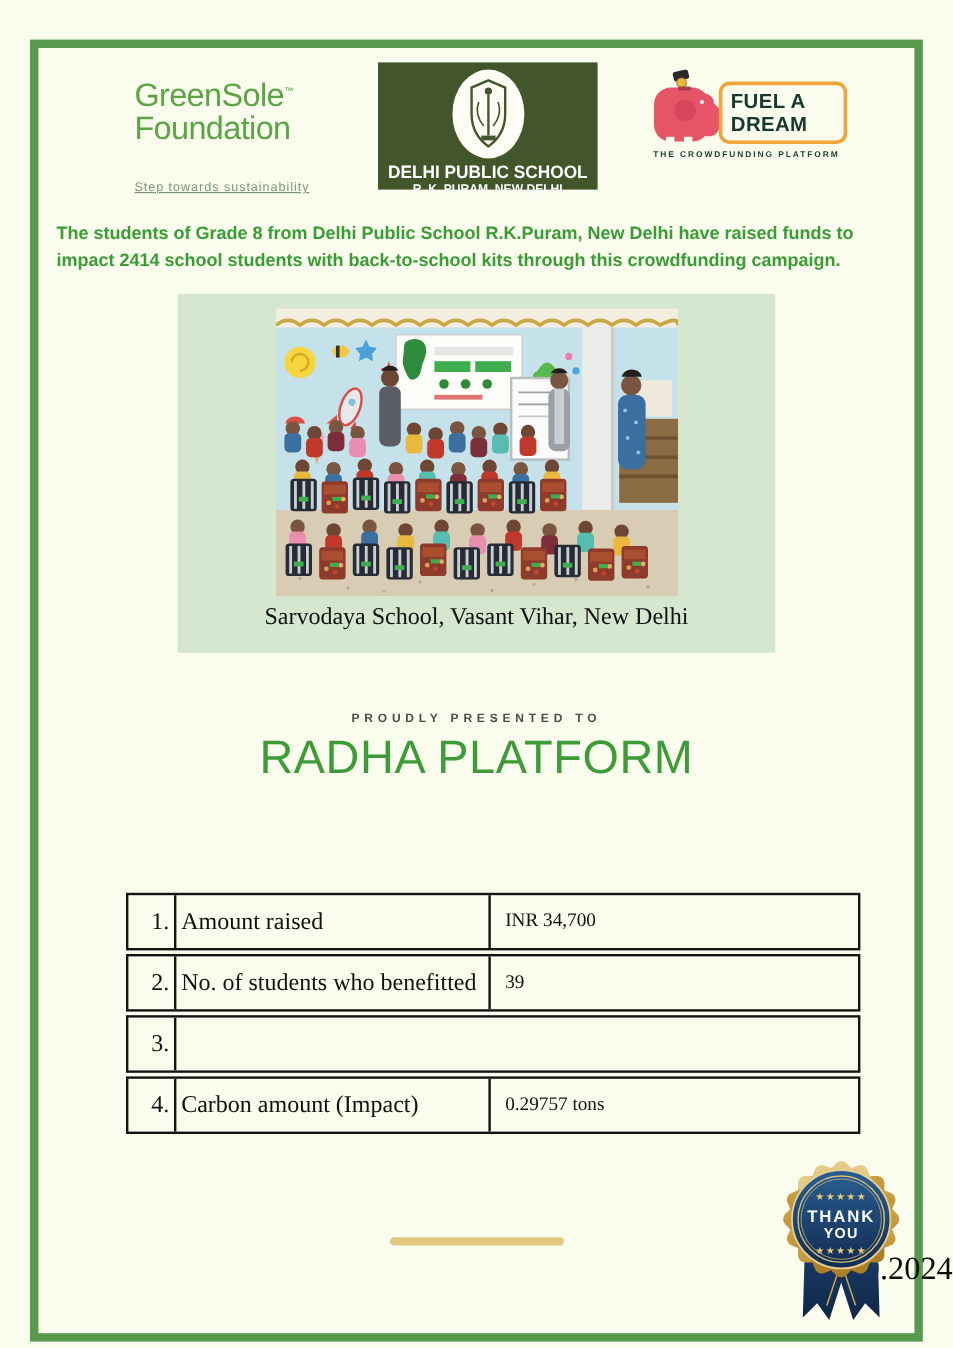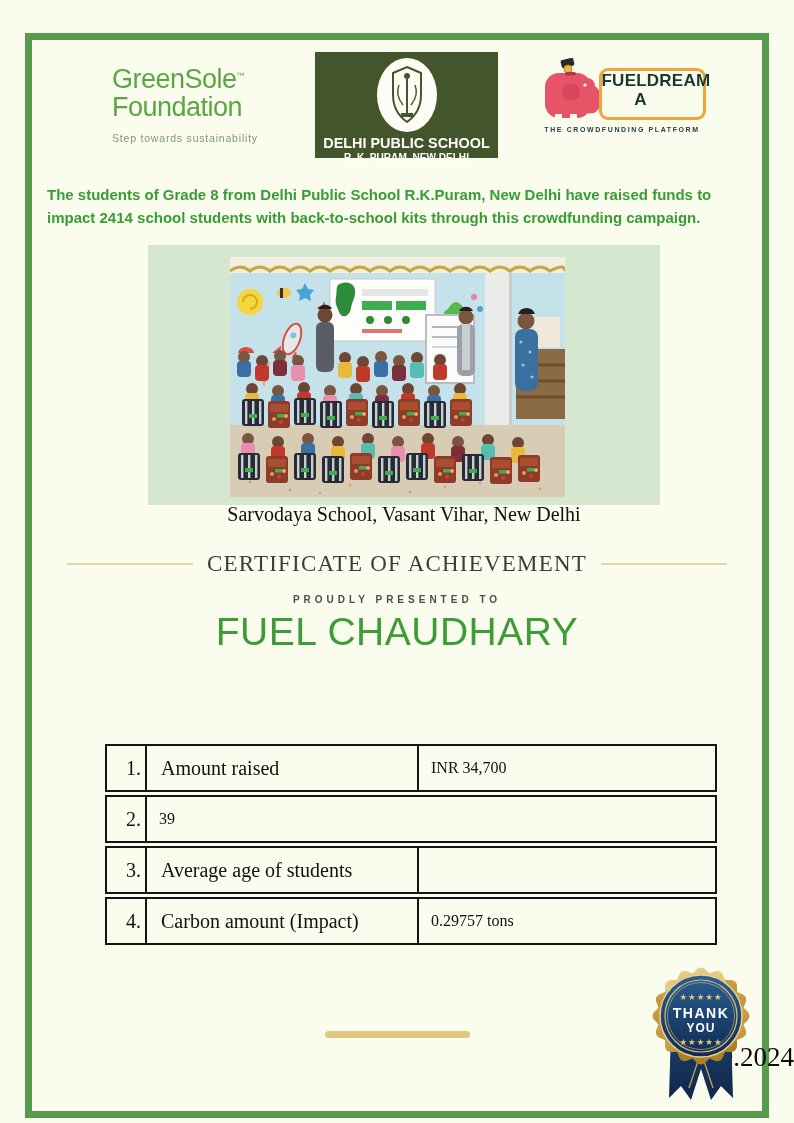--- a/index.html
+++ b/index.html
@@ -5,61 +5,61 @@
   html,body{margin:0;padding:0;background:#fafdee;}
   .page{position:relative;width:794px;height:1123px;background:#fafdee;overflow:hidden;
         font-family:"Liberation Serif",serif;color:#111;}
   .abs{position:absolute;}
   .frame{position:absolute;left:25px;top:33px;right:25px;bottom:5px;border:7px solid #579a4e;}
 
   
   .greensole{left:112px;top:62px;width:175px;font-family:"Liberation Sans",sans-serif;color:#5ca544;line-height:28px;}
   .gs-line{font-size:27px;letter-spacing:-0.5px;}
   .gs-tm{font-size:8px;vertical-align:super;}
-  .gs-tag{font-size:10.5px;color:#7e9678;letter-spacing:0.8px;margin-top:3px;}
+  .gs-tag{font-size:10.5px;color:#7e9678;letter-spacing:0.8px;margin-top:21px;text-decoration:underline;}
 
   .dps{left:315px;top:52px;width:183px;height:106px;background:#42552b;text-align:center;
        font-family:"Liberation Sans",sans-serif;color:#fff;}
   .dps-crest{margin-top:5px;}
   .dps-l1{font-size:15px;font-weight:bold;letter-spacing:0px;transform:scaleX(0.96);margin-top:-3px;}
   .dps-l2{font-size:10.5px;font-weight:bold;transform:scaleX(0.96);margin-top:0px;}
 
   .fuel{left:543px;top:58px;width:158px;height:86px;font-family:"Liberation Sans",sans-serif;}
   .fuel-box{position:absolute;left:56px;top:10px;width:94px;height:46px;border:3.5px solid #f0a43a;
-            border-radius:9px;background:#fafdee;display:flex;flex-direction:row;justify-content:center;
-            padding-left:7px;text-align:right;}
+            border-radius:9px;background:#fafdee;display:flex;flex-direction:column;justify-content:center;
+            padding-left:7px;}
   .fuel-l{font-size:17px;font-weight:bold;color:#17382e;line-height:19px;letter-spacing:0.3px;}
   .fuel-tag{position:absolute;left:0px;top:68px;width:158px;text-align:center;font-size:7px;
             font-weight:bold;letter-spacing:1.6px;color:#24403a;}
 
   
   .intro{left:47px;top:183px;width:700px;text-align:left;font-family:"Liberation Sans",sans-serif;
          font-weight:bold;font-size:15px;line-height:23px;color:#3a9c34;}
 
   
-  .photo-panel{left:148px;top:245px;width:498px;height:260px;background:#d5e7cf;padding-left:14px;}
+  .photo-panel{left:148px;top:245px;width:498px;height:299px;background:#d5e7cf;}
   .photo{position:absolute;left:82px;top:12px;width:335px;height:240px;display:block;}
   .caption{position:absolute;left:0;right:0;top:258px;text-align:center;font-size:20px;color:#101010;}
 
   
   .title-row{left:32px;top:551px;width:730px;display:flex;align-items:center;justify-content:center;gap:14px;}
   .title-line{width:126px;height:2.5px;background:#e4d8a6;}
   .cert-title{font-size:23px;color:#3c3c3c;letter-spacing:1.2px;white-space:nowrap;}
   .presented{left:0;top:594px;width:794px;text-align:center;font-family:"Liberation Sans",sans-serif;
              font-size:10px;font-weight:600;letter-spacing:4px;color:#4c4c4c;}
   .recipient{left:0;top:610px;width:794px;text-align:center;font-family:"Liberation Sans",sans-serif;
              font-size:39px;color:#3e9c38;letter-spacing:0.5px;}
   .message{left:37px;top:668px;width:720px;text-align:center;font-size:21.5px;line-height:36px;color:#0c0c0c;}
 
   
   .impact-table{left:105px;top:744px;width:612px;}
   .trow{display:flex;border:2px solid #141414;height:44px;margin-bottom:3px;background:transparent;}
   .tnum{width:34px;border-right:2px solid #141414;display:flex;align-items:center;justify-content:flex-end;
         padding-right:4px;font-size:20px;}
-  .tlabel{width:256px;border-right:2px solid #141414;display:flex;align-items:center;padding-left:14px;font-size:20px;}
+  .tlabel{width:256px;border-right:2px solid #141414;display:flex;align-items:center;padding-left:4px;font-size:20px;}
   .tvalue{flex:1;display:flex;align-items:center;padding-left:12px;font-size:16px;}
 
   
   .date-bar{left:325px;top:1031px;width:145px;height:7px;background:#e2c77f;border-radius:4px;}
   .date-text{left:0;top:1042px;width:794px;text-align:right;font-size:27px;color:#0c0c0c;}
   .badge{left:633px;top:952px;width:136px;height:155px;}
 </style>
 </head>
 <body>
 
@@ -279,41 +279,36 @@
         <use href="#bpd" x="148" y="199"></use>
       <use href="#bpd" x="176" y="196"></use>
         <use href="#bpr" x="204" y="199"></use>
         <use href="#bpd" x="232" y="197"></use>
       <use href="#bpr" x="260" y="200"></use>
         <use href="#bpr" x="288" y="198"></use>
     </svg>
     <div class="caption">Sarvodaya School, Vasant Vihar, New Delhi</div>
   </div>
 
-  <div class="abs title-row">
-    <div class="title-line"></div>
-    <div class="cert-title">CERTIFICATE OF ACHIEVEMENT</div>
-    <div class="title-line"></div>
-  </div>
   <div class="abs presented">PROUDLY PRESENTED TO</div>
-  <div class="abs recipient">FUEL CHAUDHARY</div>
+  <div class="abs recipient">RADHA PLATFORM</div>
 
   <div class="abs impact-table">
     <div class="trow">
       <div class="tnum">1.</div>
       <div class="tlabel">Amount raised</div>
       <div class="tvalue">INR 34,700</div>
     </div>
     <div class="trow">
       <div class="tnum">2.</div>
+      <div class="tlabel">No. of students who benefitted</div>
       <div class="tvalue">39</div>
     </div>
     <div class="trow">
       <div class="tnum">3.</div>
-      <div class="tlabel">Average age of students</div>
     </div>
     <div class="trow">
       <div class="tnum">4.</div>
       <div class="tlabel">Carbon amount (Impact)</div>
       <div class="tvalue">0.29757 tons</div>
     </div>
   </div>
 
   <div class="abs date-bar"></div>
   <div class="abs date-text">07.10.2024</div>

